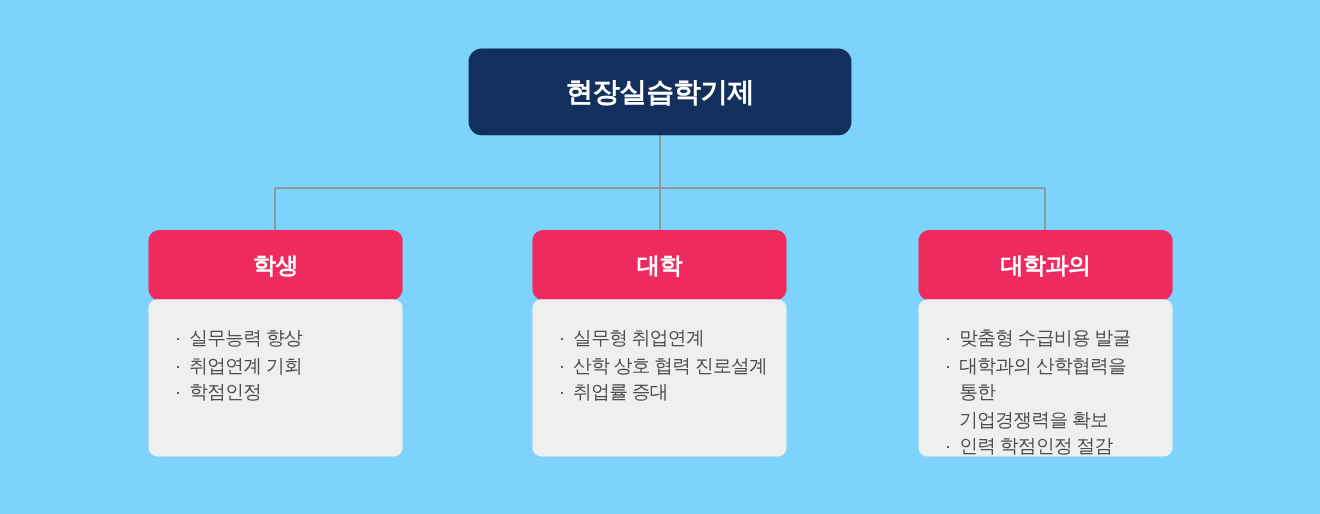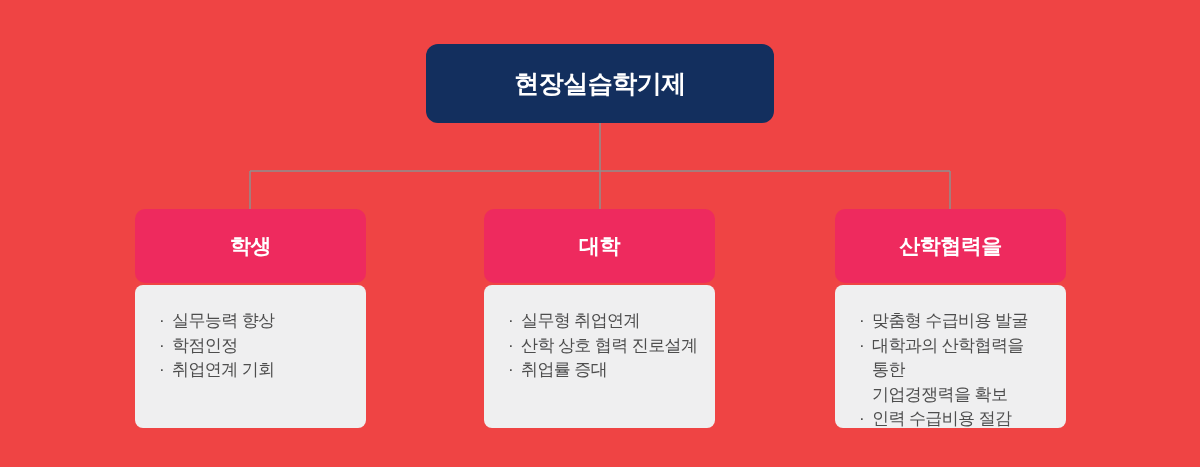--- a/index.html
+++ b/index.html
@@ -5,21 +5,21 @@
   html, body {
     margin: 0;
     padding: 0;
     background: #ffffff;
     font-family: "Liberation Sans", "DejaVu Sans", sans-serif;
   }
   .canvas {
     position: relative;
     width: 1200px;
     height: 467px;
-    background: #ef4444;
+    background: #7dd3fc;
     overflow: hidden;
   }
   .connectors {
     position: absolute;
     left: 0;
     top: 0;
     width: 1200px;
     height: 467px;
     pointer-events: none;
   }
@@ -47,37 +47,37 @@
     width: 231px;
   }
   .b0 { left: 135px; }
   .b1 { left: 484px; }
   .b2 { left: 835px; }
   .branch-title {
     position: absolute;
     left: 0;
     top: 0;
     width: 231px;
-    height: 74px;
+    height: 64px;
     background: #EE2A5E;
     border-radius: 10px;
     display: flex;
     align-items: center;
     justify-content: center;
   }
   .branch-title .label {
     color: #ffffff;
     font-size: 21px;
     font-weight: 700;
     letter-spacing: -0.5px;
   }
   .panel {
     position: absolute;
     left: 0;
-    top: 76px;
+    top: 63px;
     width: 231px;
     height: 143px;
     background: #EFEFF0;
     border-radius: 8px;
     box-sizing: border-box;
     padding: 24px 12px 0 24px;
   }
   .panel ul {
     margin: 0;
     padding: 0;
@@ -114,46 +114,46 @@
     <span class="label">현장실습학기제</span>
   </div>
 
   <div class="branch b0">
     <div class="branch-title">
       <span class="label">학생</span>
     </div>
     <div class="panel">
       <ul>
         <li>실무능력 향상</li>
+        <li>취업연계 기회</li>
         <li>학점인정</li>
-        <li>취업연계 기회</li>
       </ul>
     </div>
   </div>
 
   <div class="branch b1">
     <div class="branch-title">
       <span class="label">대학</span>
     </div>
     <div class="panel">
       <ul>
         <li>실무형 취업연계</li>
         <li>산학 상호 협력 진로설계</li>
         <li>취업률 증대</li>
       </ul>
     </div>
   </div>
 
   <div class="branch b2">
     <div class="branch-title">
-      <span class="label">산학협력을</span>
+      <span class="label">대학과의</span>
     </div>
     <div class="panel">
       <ul>
         <li>맞춤형 수급비용 발굴</li>
         <li>대학과의 산학협력을 통한
 기업경쟁력을 확보</li>
-        <li>인력 수급비용 절감</li>
+        <li>인력 학점인정 절감</li>
       </ul>
     </div>
   </div>
 
 </div>
 
 </body></html>

